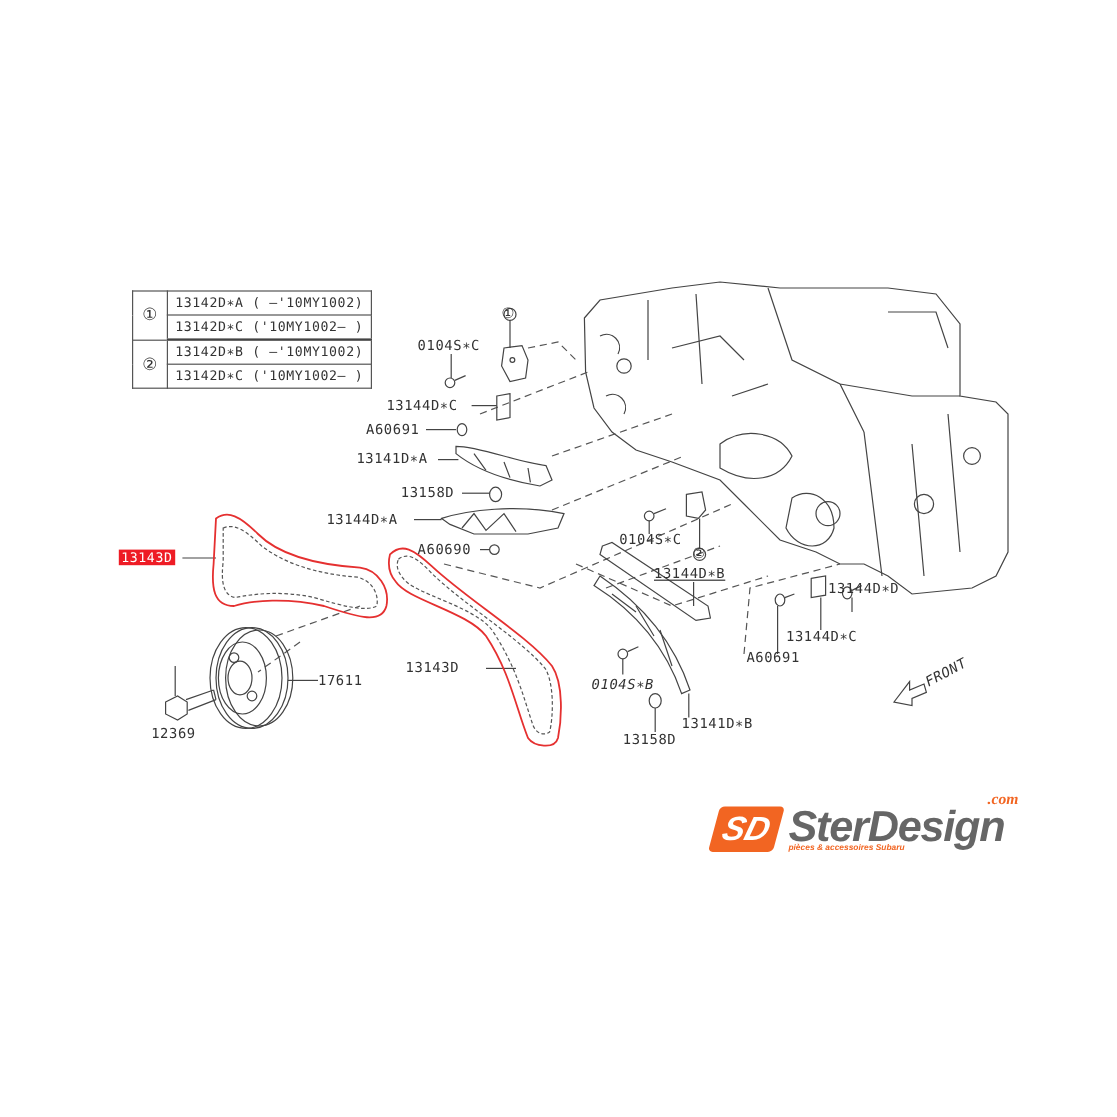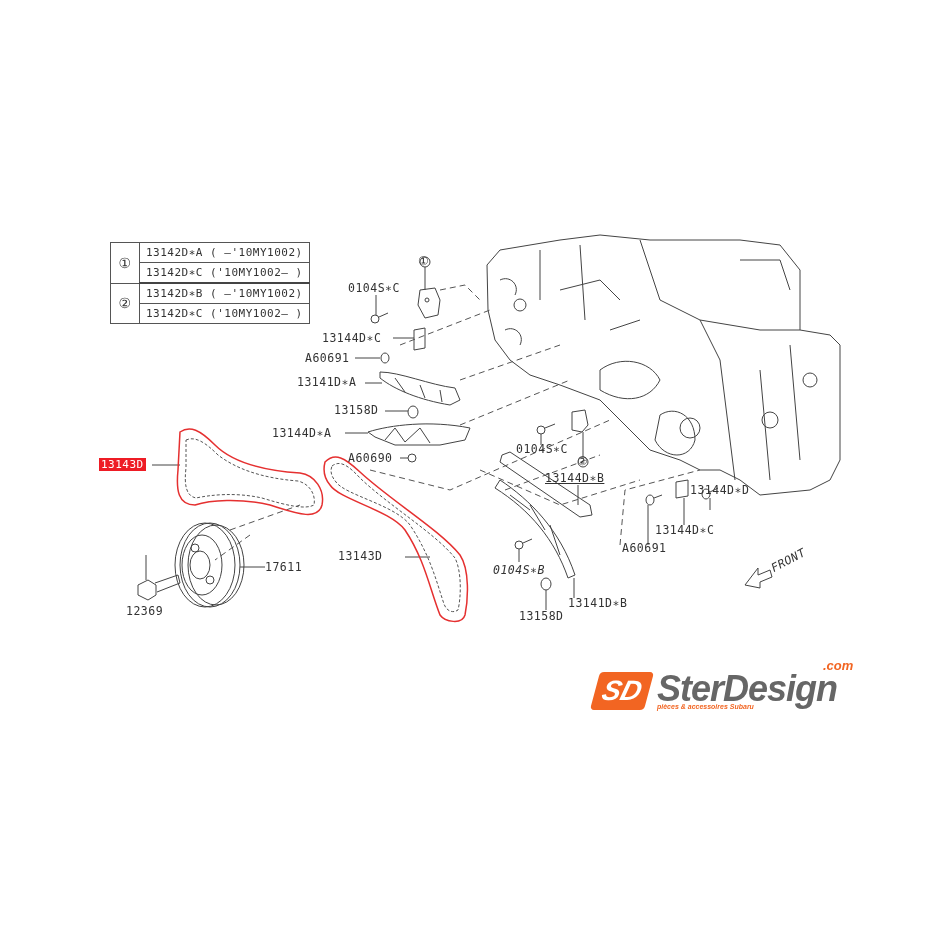--- a/index.html
+++ b/index.html
@@ -7,21 +7,21 @@
   .lbl { position:absolute; font-family:"DejaVu Sans Mono", monospace; font-size:11.5px; color:#333; letter-spacing:0.5px; white-space:nowrap; line-height:1; }
   .hl { position:absolute; background:#ee1c25; color:#fff; font-family:"DejaVu Sans Mono", monospace; font-size:11px; line-height:13px; padding:0 2px; letter-spacing:0.5px; }
   table.legend { position:absolute; left:110px; top:242px; border-collapse:collapse; font-family:"DejaVu Sans Mono", monospace; font-size:11px; color:#333; }
   table.legend td { border:1px solid #555; padding:2px 6px; height:15px; white-space:nowrap; letter-spacing:0.5px; }
   table.legend td.num { width:16px; text-align:center; font-size:14px; }
   table.legend tr.grp-end td { border-bottom:2px solid #444; }
   svg.draw { position:absolute; left:0; top:0; }
   .logo { position:absolute; left:595px; top:672px; width:270px; height:42px; }
   .logo-s { position:absolute; left:0; top:0; width:54px; height:38px; background:#f26522; transform:skewX(-15deg); border-radius:4px; color:#fff; font-family:"Liberation Sans", sans-serif; font-weight:bold; font-style:italic; font-size:28px; text-align:center; line-height:38px; }
   .logo-text { position:absolute; left:62px; top:-4px; font-family:"Liberation Sans", sans-serif; font-weight:bold; font-style:italic; font-size:36px; color:#666; letter-spacing:-1px; }
-  .logo-com { position:absolute; left:228px; top:-14px; font-family:Liberation Sans, sans-serif; font-weight:bold; font-style:italic; font-size:13px; color:#f26522; }
+  .logo-com { position:absolute; left:228px; top:-14px; font-family:Liberation Serif, serif; font-weight:bold; font-style:italic; font-size:13px; color:#f26522; }
   .logo-tag { position:absolute; left:62px; top:31px; font-family:"Liberation Sans", sans-serif; font-weight:bold; font-style:italic; font-size:7px; color:#f26522; }
 </style>
 </head>
 <body>
 
 <table class="legend">
   <tbody>
       <tr>
     <td class="num" rowspan="2">①</td>
     <td><span>13142D∗A</span> <span>( –'10MY1002)</span></td>

